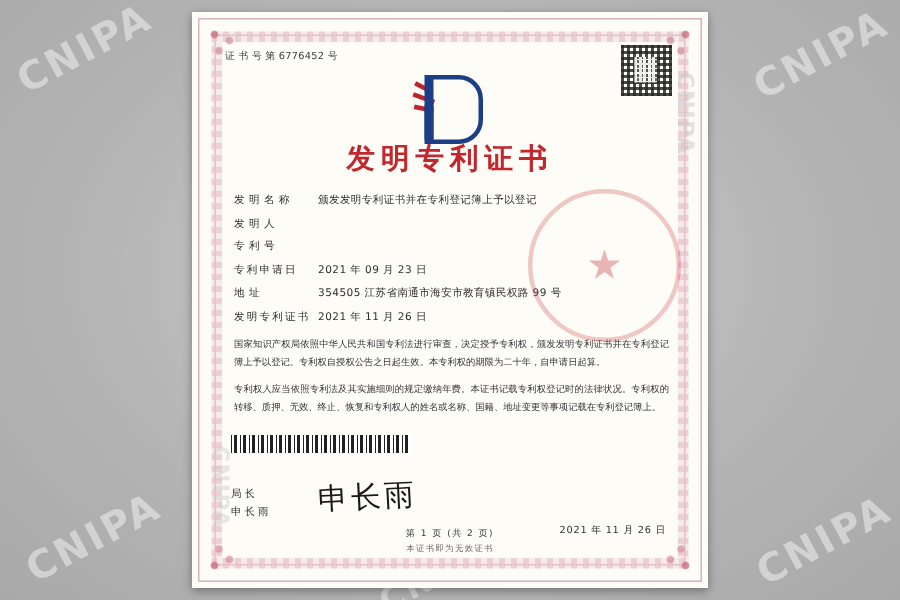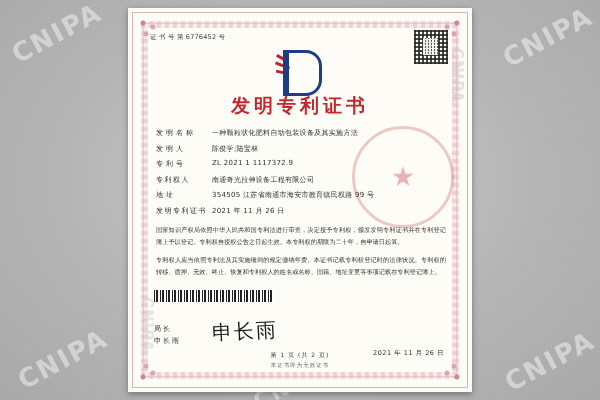--- a/index.html
+++ b/index.html
@@ -212,33 +212,31 @@
           <div class="s2"></div>
           <div class="s3"></div>
         <div class="p"></div>
       </div>
 
       <div class="title">发明专利证书</div>
 
       <div class="fields">
         <div class="row">
           <div class="lab">发明名称</div>
-          <div class="val">一种颗粒状化肥料自动包装设备及其实施方法</div>
+          <div class="val">颁发发明专利证书并在专利登记簿上予以登记</div>
         </div>
         <div class="row">
           <div class="lab">发明人</div>
-          <div class="val">陈俊学;陆宝林</div>
         </div>
         <div class="row">
           <div class="lab">专利号</div>
-          <div class="val">ZL 2021 1 1117372.9</div>
         </div>
         <div class="row tight">
-          <div class="lab">专利权人</div>
-          <div class="val">南通奇光拉伸设备工程有限公司</div>
+          <div class="lab">专利申请日</div>
+          <div class="val">2021 年 09 月 23 日</div>
         </div>
         <div class="row">
           <div class="lab">地址</div>
           <div class="val">354505 江苏省南通市海安市教育镇民权路 99 号</div>
         </div>
         <div class="row tight">
           <div class="lab">发明专利证书</div>
           <div class="val">2021 年 11 月 26 日</div>
         </div>
       </div>

